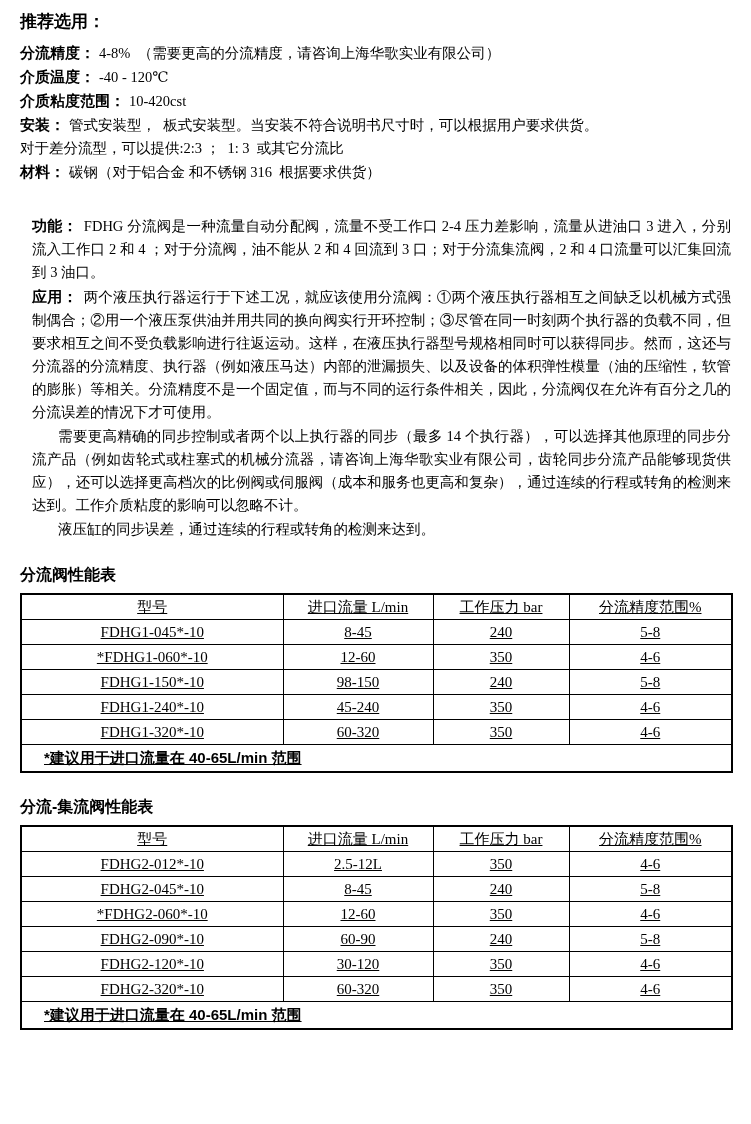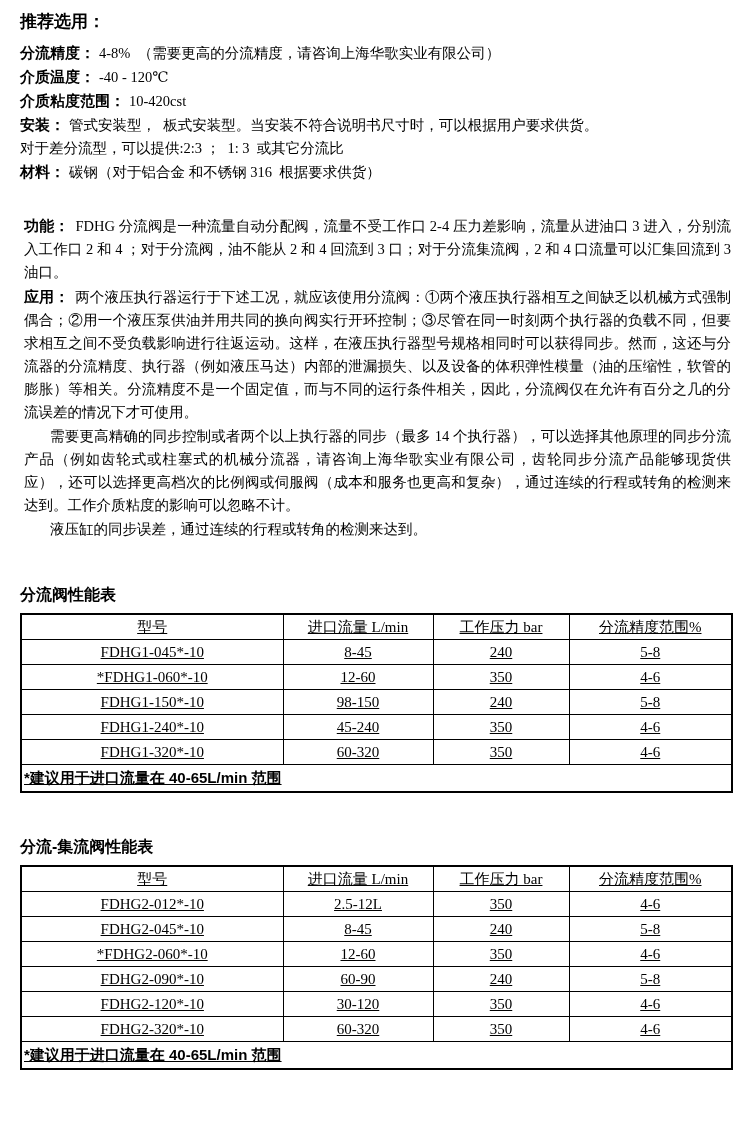--- a/index.html
+++ b/index.html
@@ -33,30 +33,30 @@
     font-family: "Liberation Sans", "DejaVu Sans", sans-serif;
     font-weight: bold;
     font-size: 15px;
     margin-right: 4px;
     text-align: center;
   }
   .overview-block { margin-top: 30px; }
   .para {
     text-align: justify;
     line-height: 23px;
-    margin: 0 0 1px 4px;
+    margin: 0 0 1px 12px;
   }
   .para .plabel {
     font-family: "Liberation Sans", "DejaVu Sans", sans-serif;
     font-weight: bold;
     font-size: 15px;
     margin-right: 6px;
   }
   .para.indent { text-indent: 1.8em; }
-  .tbl-section { margin-top: 44px; }
+  .tbl-section { margin-top: 24px; }
   .tbl-title {
     font-family: "Liberation Sans", "DejaVu Sans", sans-serif;
     font-weight: bold;
     font-size: 16px;
     margin: 0 0 7px 0;
   }
   table.perf {
     border-collapse: collapse;
     width: 711px;
     table-layout: fixed;
@@ -71,21 +71,21 @@
     font-size: 15px;
     font-weight: normal;
     padding: 0 4px;
     overflow: hidden;
   }
   table.perf td.foot-cell {
     text-align: left;
     font-family: "Liberation Sans", "DejaVu Sans", sans-serif;
     font-weight: bold;
     font-size: 15px;
-    padding-left: 2px;
+    padding-left: 22px;
     height: 26px;
   }
 </style>
 </head>
 <body>
 
 <div class="page">
 
   <div>
     <div class="sec-title">推荐选用：</div>

